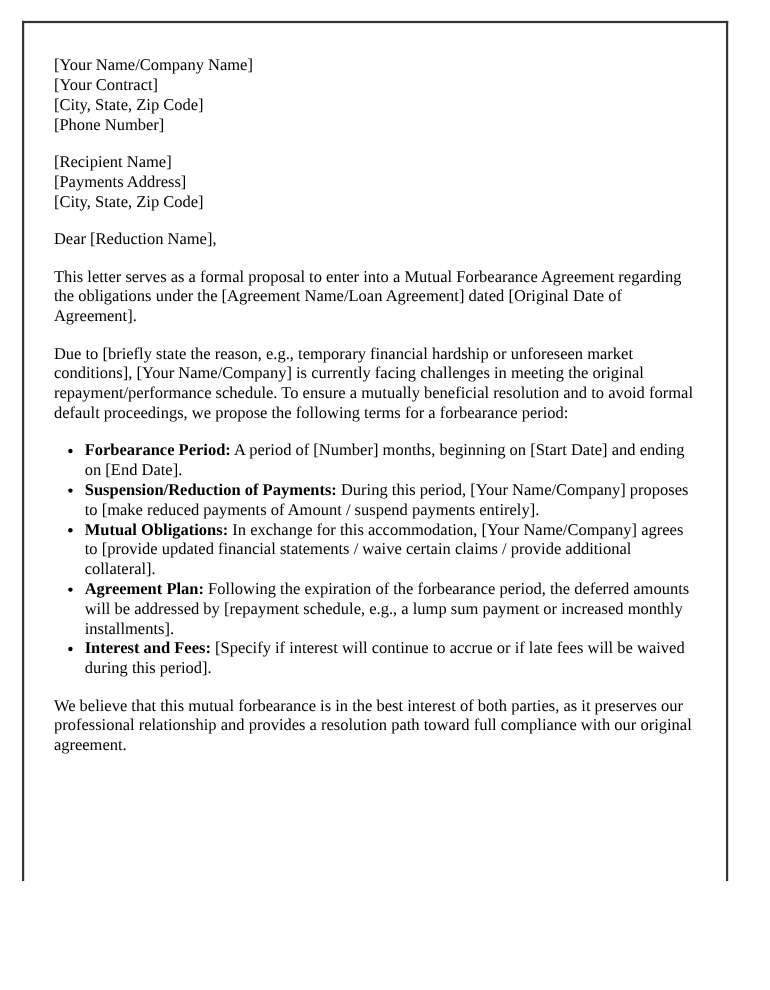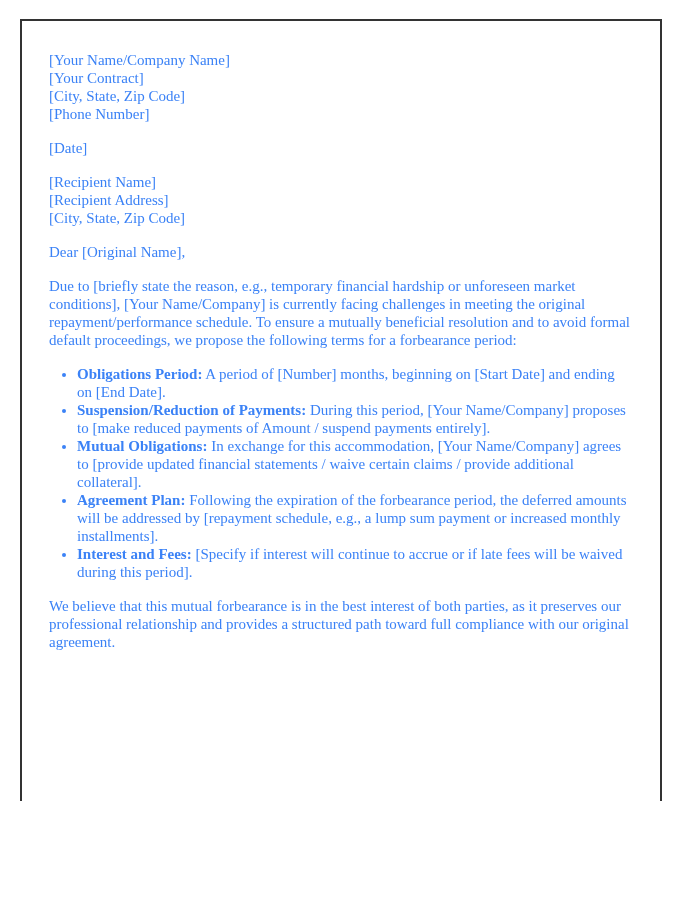--- a/index.html
+++ b/index.html
@@ -22,21 +22,21 @@
     left: 20px;
     top: 19px;
     width: 642px;
     height: 782px;
     box-sizing: border-box;
     border: 2px solid #333333;
     border-bottom: none;
     padding: 14px 27px 0 27px;
     overflow: hidden;
     background: #ffffff;
-    color: #3b82f6;
+    color: #000000;
     font-size: 15px;
     line-height: 18px;
   }
   .letter-box p {
     margin: 16px 0;
   }
   .address-block p {
     margin: 0;
   }
   .block-gap {
@@ -63,53 +63,53 @@
 <div class="page">
   <div class="letter-box">
 
     <div class="address-block block-gap">
       <p>[Your Name/Company Name]</p>
       <p>[Your Contract]</p>
       <p>[City, State, Zip Code]</p>
       <p>[Phone Number]</p>
     </div>
 
-    <p>[Date]</p>
 
     <div class="address-block block-gap">
       <p>[Recipient Name]</p>
-      <p>[Recipient Address]</p>
+      <p>[Payments Address]</p>
       <p>[City, State, Zip Code]</p>
     </div>
 
 
-    <p>Dear [Original Name],</p>
+    <p>Dear [Reduction Name],</p>
 
+    <p>This letter serves as a formal proposal to enter into a Mutual Forbearance Agreement regarding the obligations under the [Agreement Name/Loan Agreement] dated [Original Date of Agreement].</p>
 
     <p>Due to [briefly state the reason, e.g., temporary financial hardship or unforeseen market conditions], [Your Name/Company] is currently facing challenges in meeting the original repayment/performance schedule. To ensure a mutually beneficial resolution and to avoid formal default proceedings, we propose the following terms for a forbearance period:</p>
 
     <ul class="terms-list">
       <li>
-        <span class="term-label">Obligations Period:</span>
+        <span class="term-label">Forbearance Period:</span>
         <span>A period of [Number] months, beginning on [Start Date] and ending on [End Date].</span>
       </li>
       <li>
         <span class="term-label">Suspension/Reduction of Payments:</span>
         <span>During this period, [Your Name/Company] proposes to [make reduced payments of Amount / suspend payments entirely].</span>
       </li>
       <li>
         <span class="term-label">Mutual Obligations:</span>
         <span>In exchange for this accommodation, [Your Name/Company] agrees to [provide updated financial statements / waive certain claims / provide additional collateral].</span>
       </li>
       <li>
         <span class="term-label">Agreement Plan:</span>
         <span>Following the expiration of the forbearance period, the deferred amounts will be addressed by [repayment schedule, e.g., a lump sum payment or increased monthly installments].</span>
       </li>
       <li>
         <span class="term-label">Interest and Fees:</span>
         <span>[Specify if interest will continue to accrue or if late fees will be waived during this period].</span>
       </li>
     </ul>
 
-    <p>We believe that this mutual forbearance is in the best interest of both parties, as it preserves our professional relationship and provides a structured path toward full compliance with our original agreement.</p>
+    <p>We believe that this mutual forbearance is in the best interest of both parties, as it preserves our professional relationship and provides a resolution path toward full compliance with our original agreement.</p>
 
   </div>
 </div>
 
 </body></html>

